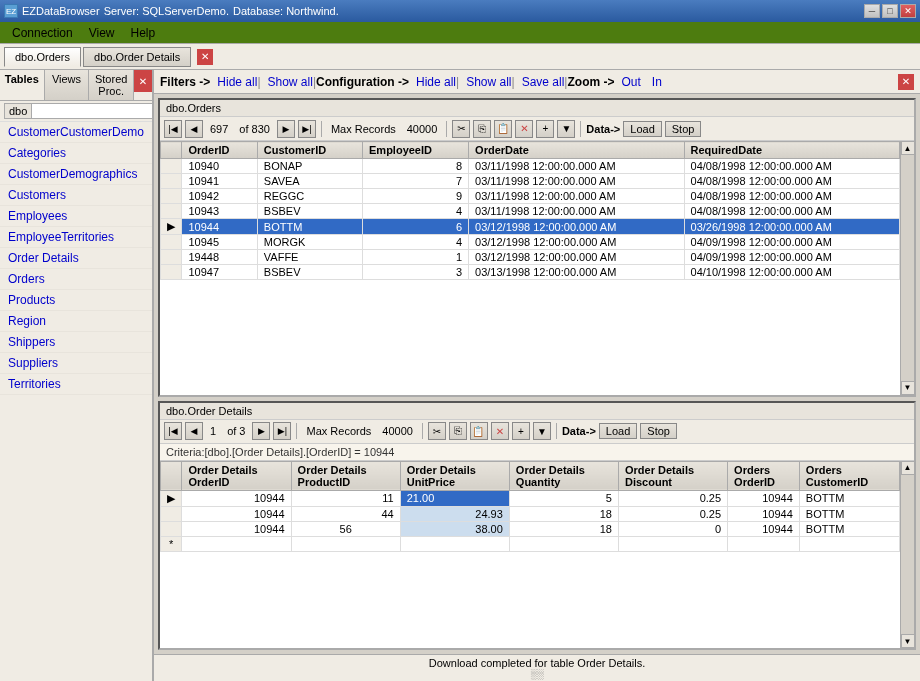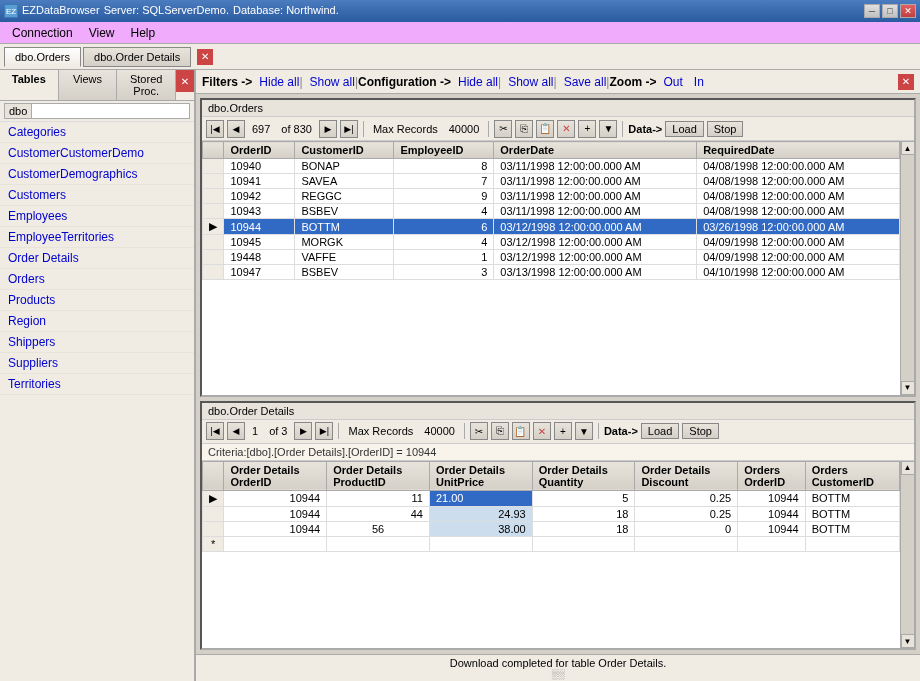--- a/index.html
+++ b/index.html
@@ -9,29 +9,29 @@
     .title-bar {
       background: linear-gradient(to bottom, #4a7cbf, #2a5a9f);
       color: white;
       height: 22px;
       display: flex;
       align-items: center;
       justify-content: space-between;
       padding: 0 4px;
       user-select: none;
     }
-    .title-bar-left { display: flex; align-items: flex-start; gap: 4px; font-size: 11px; }
+    .title-bar-left { display: flex; align-items: center; gap: 4px; font-size: 11px; }
     .title-bar-icon { width: 14px; height: 14px; background: #5a9fd4; border: 1px solid #3a7ab4; display: flex; align-items: center; justify-content: center; font-size: 8px; color: white; }
     .title-bar-buttons { display: flex; gap: 2px; }
     .title-bar-btn { width: 16px; height: 14px; border: 1px solid #aaa; background: linear-gradient(to bottom, #e0e0e0, #c0c0c0); color: #333; font-size: 9px; display: flex; align-items: center; justify-content: center; cursor: pointer; }
     .title-bar-btn.close { background: linear-gradient(to bottom, #e06060, #c04040); color: white; }
 
     
     .menu-bar {
-      background: #f0abfc;
+      background: #4d7c0f;
       border-bottom: 1px solid #aaa;
       height: 22px;
       display: flex;
       align-items: center;
       padding: 0 4px;
     }
     .menu-item { padding: 2px 8px; cursor: pointer; font-size: 12px; }
 
     
     .toolbar-row {
@@ -63,21 +63,21 @@
       border: none;
       display: flex; align-items: center; justify-content: center;
       font-size: 10px; cursor: pointer; margin-left: 4px;
     }
 
     
     .main-layout { display: flex; height: calc(681px - 22px - 22px - 26px); }
 
     
     .left-panel {
-      width: 196px;
+      width: 154px;
       background: #f0ece4;
       border-right: 2px solid #aaa;
       display: flex;
       flex-direction: column;
       overflow: hidden;
     }
     .panel-tabs { display: flex; border-bottom: 1px solid #aaa; }
     .panel-tab {
       flex: 1; text-align: center; padding: 3px 2px;
       border-right: 1px solid #aaa;
@@ -267,22 +267,22 @@
       <div class="panel-tab active">Tables</div>
       <div class="panel-tab">Views</div>
       <div class="panel-tab">Stored Proc.</div>
       <button class="panel-tab-close">✕</button>
     </div>
     <div class="search-row">
       <span class="search-prefix">dbo</span>
       <input class="search-input" type="text" style="">
     </div>
     <div class="tree-list">
+      <div class="tree-item">CustomerCustomerDemo</div>
       <div class="tree-item">Categories</div>
-      <div class="tree-item">CustomerCustomerDemo</div>
       <div class="tree-item">CustomerDemographics</div>
       <div class="tree-item">Customers</div>
       <div class="tree-item">Employees</div>
       <div class="tree-item">EmployeeTerritories</div>
       <div class="tree-item">Order Details</div>
       <div class="tree-item">Orders</div>
       <div class="tree-item">Products</div>
       <div class="tree-item">Region</div>
       <div class="tree-item">Shippers</div>
       <div class="tree-item">Suppliers</div>

